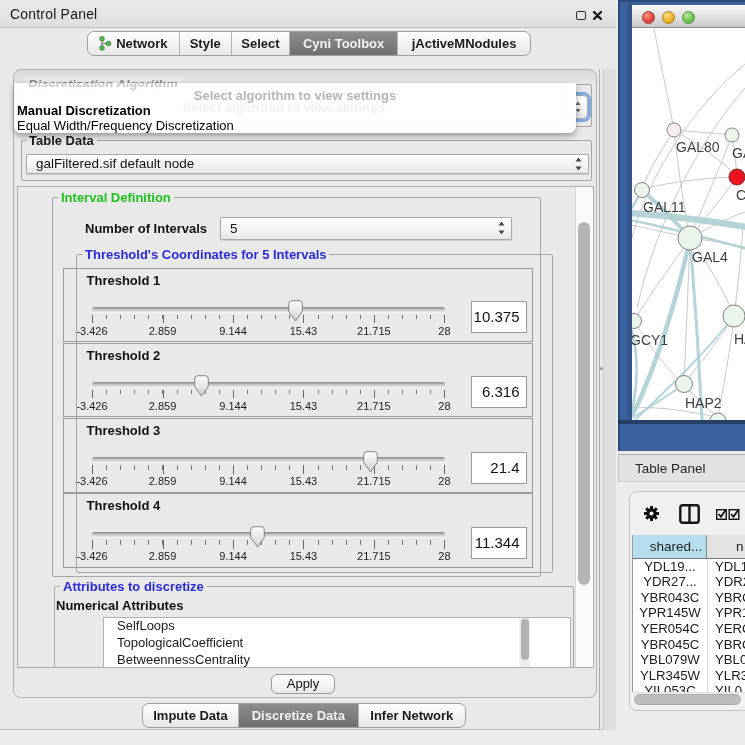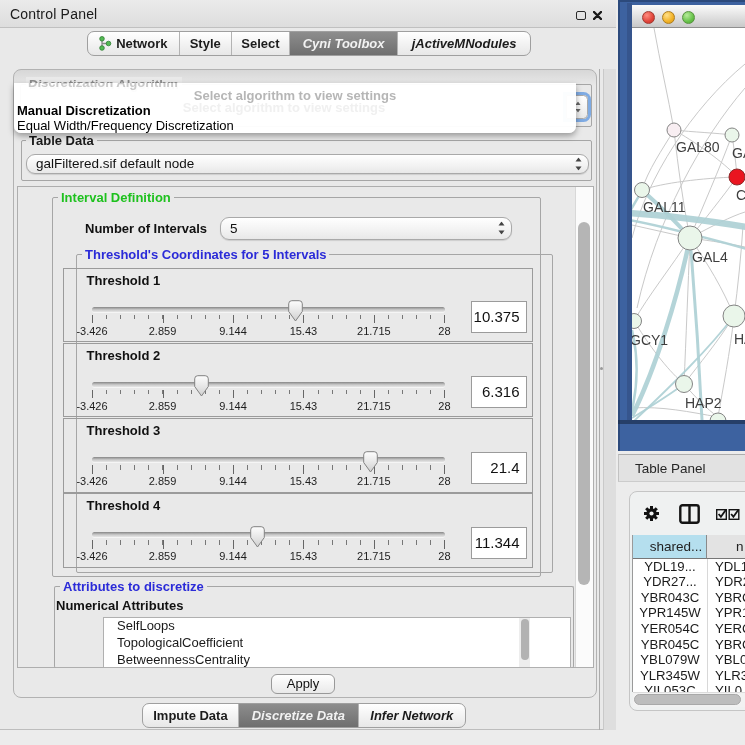--- a/index.html
+++ b/index.html
@@ -18,36 +18,36 @@
 #rightstrip { left:604px; top:69px; width:12px; height:661px; background:#dedede; }
 #rline1 { left:599px; top:69px; width:1px; height:661px; background:#ababab; }
 #rline2 { left:603px; top:69px; width:1px; height:661px; background:#c9c9c9; }
 
 
 .tabbar { height:25px; background:linear-gradient(#ffffff,#e7e7e7);
   border:1px solid #9f9f9f; border-radius:7px; display:flex; overflow:hidden;
   font-size:13px; font-weight:bold; color:#1c1c1c; }
 .tabbar .seg { display:flex; align-items:center; justify-content:center;
   border-right:1px solid #b3b3b3; white-space:nowrap; }
-.tabbar .seg:last-child { border-right:none;font-style:italic; }
-.tabbar .sel { background:linear-gradient(#8d8d8d,#6f6f6f); color:#f2f2f2;font-style:italic; }
+.tabbar .seg:last-child { border-right:none; }
+.tabbar .sel { background:linear-gradient(#8d8d8d,#6f6f6f); color:#f2f2f2; }
 #toptabs { left:87px; top:31px; width:444px; }
 #bottabs { left:142px; top:703px; width:324px; }
 
 
 #mainpanel { left:13px; top:69px; width:584px; height:629px;
   border:1px solid #b2b2b2; border-radius:8px;
   background:linear-gradient(#d7d7d7, #e9e9e9 16px); }
 
 .group { position:absolute; border:1px solid #a6a6a6; border-radius:2px; }
 .gtitle { position:absolute; top:-8px; font-size:13px; font-weight:bold;
   background:#e9e9e9; padding:0 3px; line-height:15px; white-space:nowrap; }
 
 .combo { position:absolute; background:linear-gradient(#ffffff,#f3f3f3 55%,#e8e8e8);
-  border:1px solid #a9a9a9; border-radius:9px; font-size:13.5px; color:#111;
+  border:1px solid #a9a9a9; border-radius:1px; font-size:13.5px; color:#111;
   box-shadow:0 1px 1px rgba(0,0,0,0.12); }
 .combo .ctext { position:absolute; left:9px; top:0; bottom:0; display:flex; align-items:center; }
 .carr { position:absolute; right:6px; top:50%; transform:translateY(-50%); width:7px; height:13px; }
 
 
 .thbox { position:absolute; left:62.5px; width:470px; height:74.5px; border:1px solid #9b9b9b; }
 .thbox .ttl { position:absolute; left:23px; top:4px; font-size:13px; font-weight:bold; color:#111; }
 .thbox .track { position:absolute; left:28px; top:38px; width:353px; height:5px;
   border-radius:2.5px; background:linear-gradient(#868686,#c9c9c9 55%,#e6e6e6);
   box-shadow:0 1px 0 #f5f5f5; }

